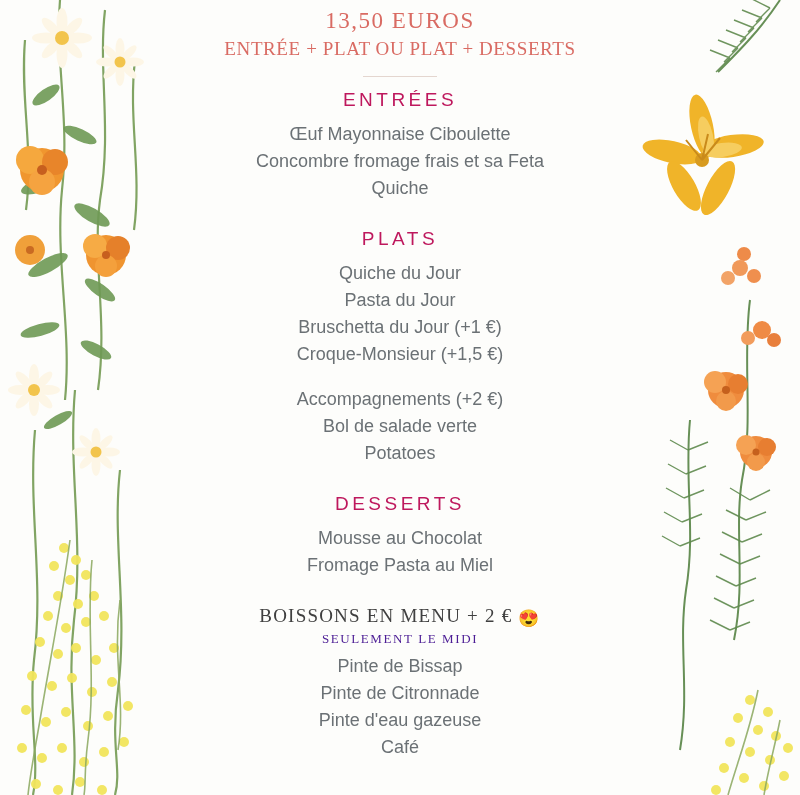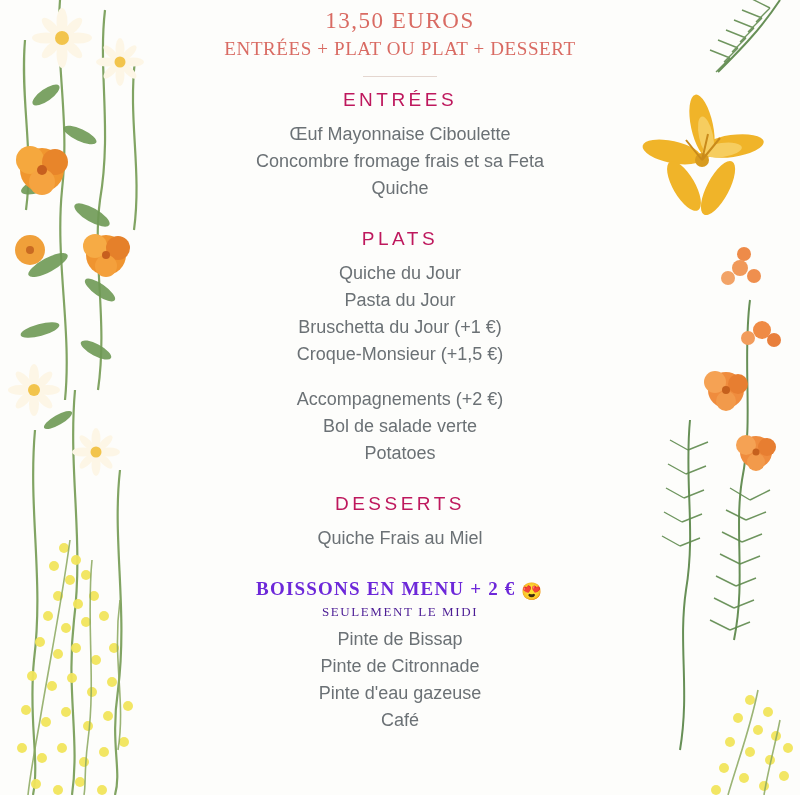--- a/index.html
+++ b/index.html
@@ -84,24 +84,23 @@
     line-height: 27px;
     color: #6b7175;
     font-weight: 400;
   }
 
   .group-gap { height: 18px; }
 
   .boisson-title {
     font-size: 19px;
     letter-spacing: 1.2px;
-    color: #6d28d9;
+    color: #404040;
     font-family: "Liberation Serif", serif;
     margin-top: 26px;
-    font-weight: bold;
   }
   .boisson-sub {
     font-size: 13px;
     letter-spacing: 1.6px;
     color: #4c1d95;
     font-family: "Liberation Serif", serif;
     margin-top: 2px;
     margin-bottom: 6px;
   }
   .emoji {
@@ -359,41 +358,42 @@
       <g stroke="#8aa85e" stroke-width="1.6" fill="none" opacity="0.85">
         <path d="M128 690 C120 730, 108 760, 98 795"></path>
         <path d="M150 720 C144 750, 138 770, 134 795"></path>
       </g>
     </svg>
   </div>
 
   <div class="content">
 
     <div class="price-line">13,50 EUROS</div>
-    <div class="formula-line">ENTRÉES + PLAT OU PLAT + DESSERT</div>
+    <div class="formula-line">ENTRÉE + PLAT OU PLAT + DESSERTS</div>
 
     <div class="divider"></div>
 
     <div class="section-title">ENTRÉES</div>
     <div class="item">Œuf Mayonnaise Ciboulette</div>
     <div class="item">Concombre fromage frais et sa Feta</div>
     <div class="item">Quiche</div>
 
     <div class="section-title spaced-top">PLATS</div>
     <div class="item">Quiche du Jour</div>
     <div class="item">Pasta du Jour</div>
     <div class="item">Bruschetta du Jour (+1 €)</div>
     <div class="item">Croque-Monsieur (+1,5 €)</div>
     <div class="group-gap"></div>
     <div class="item">Accompagnements (+2 €)</div>
     <div class="item">Bol de salade verte</div>
     <div class="item">Potatoes</div>
 
     <div class="section-title spaced-top">DESSERTS</div>
-    <div class="item">Quiche Frais au Miel</div>
+    <div class="item">Mousse au Chocolat</div>
+    <div class="item">Fromage Pasta au Miel</div>
 
     <div class="boisson-title">
       <span>BOISSONS EN MENU + 2 €</span>
       <span class="emoji">😍</span>
     </div>
     <div class="boisson-sub">SEULEMENT LE MIDI</div>
     <div class="item">Pinte de Bissap</div>
     <div class="item">Pinte de Citronnade</div>
     <div class="item">Pinte d'eau gazeuse</div>
     <div class="item">Café</div>

